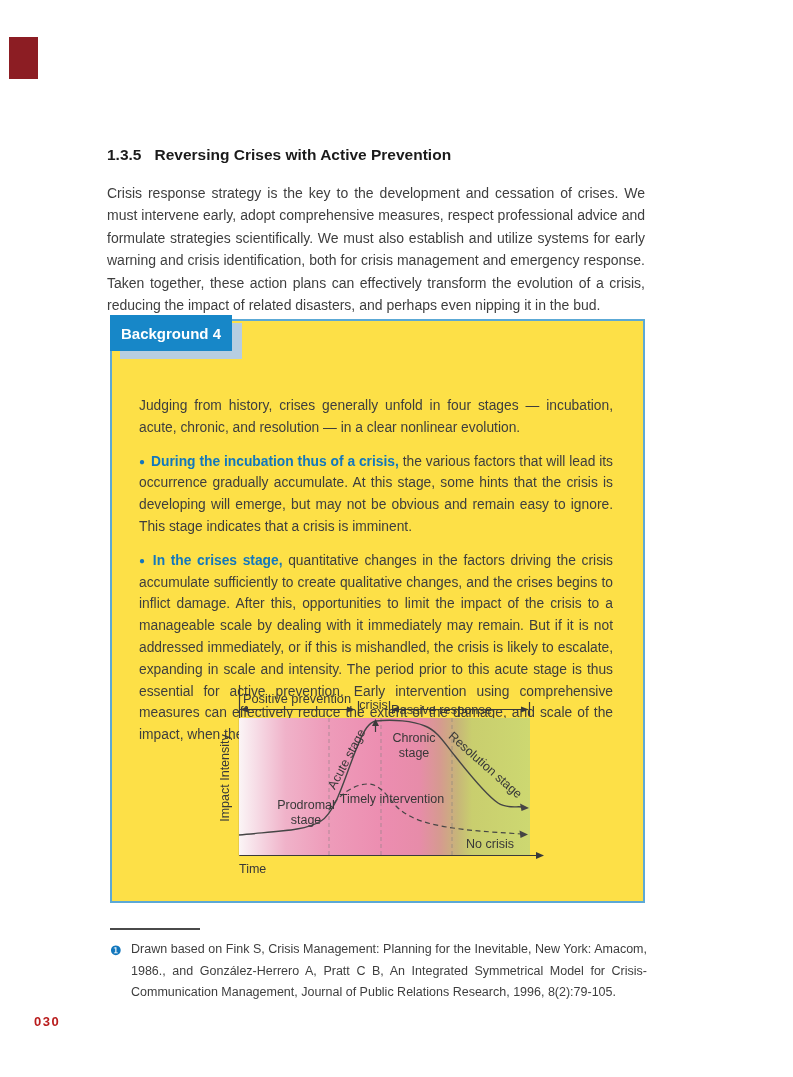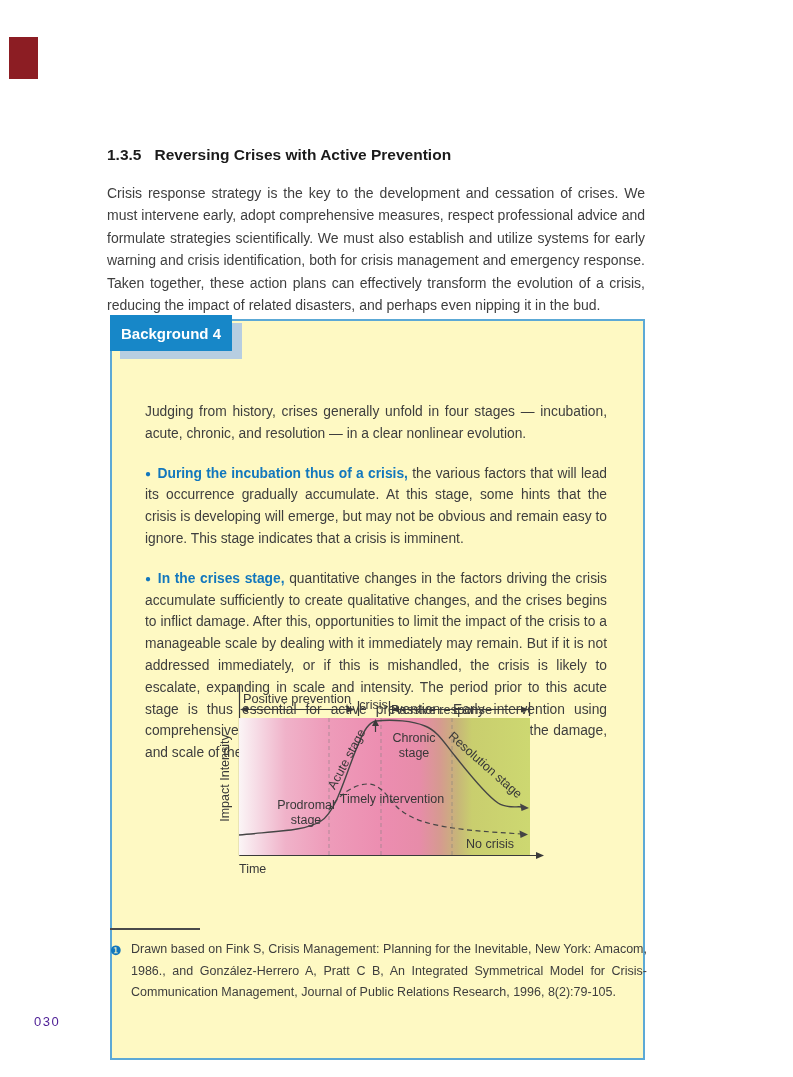--- a/index.html
+++ b/index.html
@@ -8,30 +8,30 @@
 
   .corner-mark{position:absolute;left:9px;top:37px;width:29px;height:42px;background:#8c1d23;}
 
   .heading{position:absolute;left:107px;top:146px;margin:0;font-size:15.5px;font-weight:bold;color:#1b1b1b;}
   .heading .num{margin-right:13px;}
 
   .intro{position:absolute;left:107px;top:182px;width:538px;margin:0;
          font-size:14px;line-height:22.4px;text-align:justify;}
 
   
-  .bg-box{position:absolute;left:110px;top:319px;width:535px;height:741px;
-          border:2px solid #5ca9d6;box-sizing:border-box;background:#fef9c3;}
+  .bg-box{position:absolute;left:110px;top:319px;width:535px;height:584px;
+          border:2px solid #5ca9d6;box-sizing:border-box;background:#fde047;}
   .tab{position:absolute;left:-2px;top:-6px;width:122px;height:36px;background:#1787c8;
        color:#ffffff;font-weight:bold;font-size:15px;display:flex;align-items:center;
        justify-content:center;box-shadow:10px 8px 0 #b7cee1;}
   .box-title{position:absolute;left:0;right:0;top:17px;text-align:center;
              font-weight:bold;font-size:15px;color:#1277bd;margin:0;}
   .box-content{position:absolute;left:15px;top:62px;width:498px;
                font-size:13.8px;line-height:21.8px;text-align:justify;}
-  .box-content p{margin:18px;}
+  .box-content p{margin:12px;}
   .box-content p.bullet{margin-top:10px;}
   .bullet-marker{color:#1277bd;font-size:10px;margin-right:6px;vertical-align:1px;}
   .lead{color:#1277bd;font-weight:bold;}
 
   
   .figure{position:absolute;left:95px;top:364px;width:348px;height:195px;
           font-size:12.5px;color:#383838;}
   .fig-svg{position:absolute;left:0;top:0;}
   .ylab{position:absolute;left:-37px;top:86px;width:110px;text-align:center;
         transform:rotate(-90deg);}
@@ -55,21 +55,21 @@
   .caption{position:absolute;left:0;right:0;top:561px;text-align:center;
            font-size:13px;font-weight:bold;color:#1277bd;}
   .caption .cap-label{margin-right:14px;}
   .caption sup{font-size:10px;color:#17466e;}
 
   .fn-rule{position:absolute;left:110px;top:928px;width:90px;border-top:2px solid #4a4a4a;}
   .footnote{position:absolute;left:110px;top:939px;width:537px;font-size:12.5px;
             line-height:21.5px;text-align:justify;padding-left:21px;box-sizing:border-box;}
   .fn-marker{position:absolute;left:0;top:1px;color:#1277bd;font-size:13px;}
 
-  .pagenum{position:absolute;left:34px;top:1014px;font-size:13px;letter-spacing:1.5px;color:#4c1d95;}
+  .pagenum{position:absolute;left:34px;top:1014px;font-size:13px;letter-spacing:1.5px;color:#b91c1c;font-weight:bold;}
 </style>
 </head>
 <body>
 
 <div class="page">
 
   <div class="corner-mark"></div>
 
   <h1 class="heading"><span class="num">1.3.5</span><span>Reversing Crises with Active Prevention</span></h1>
 

